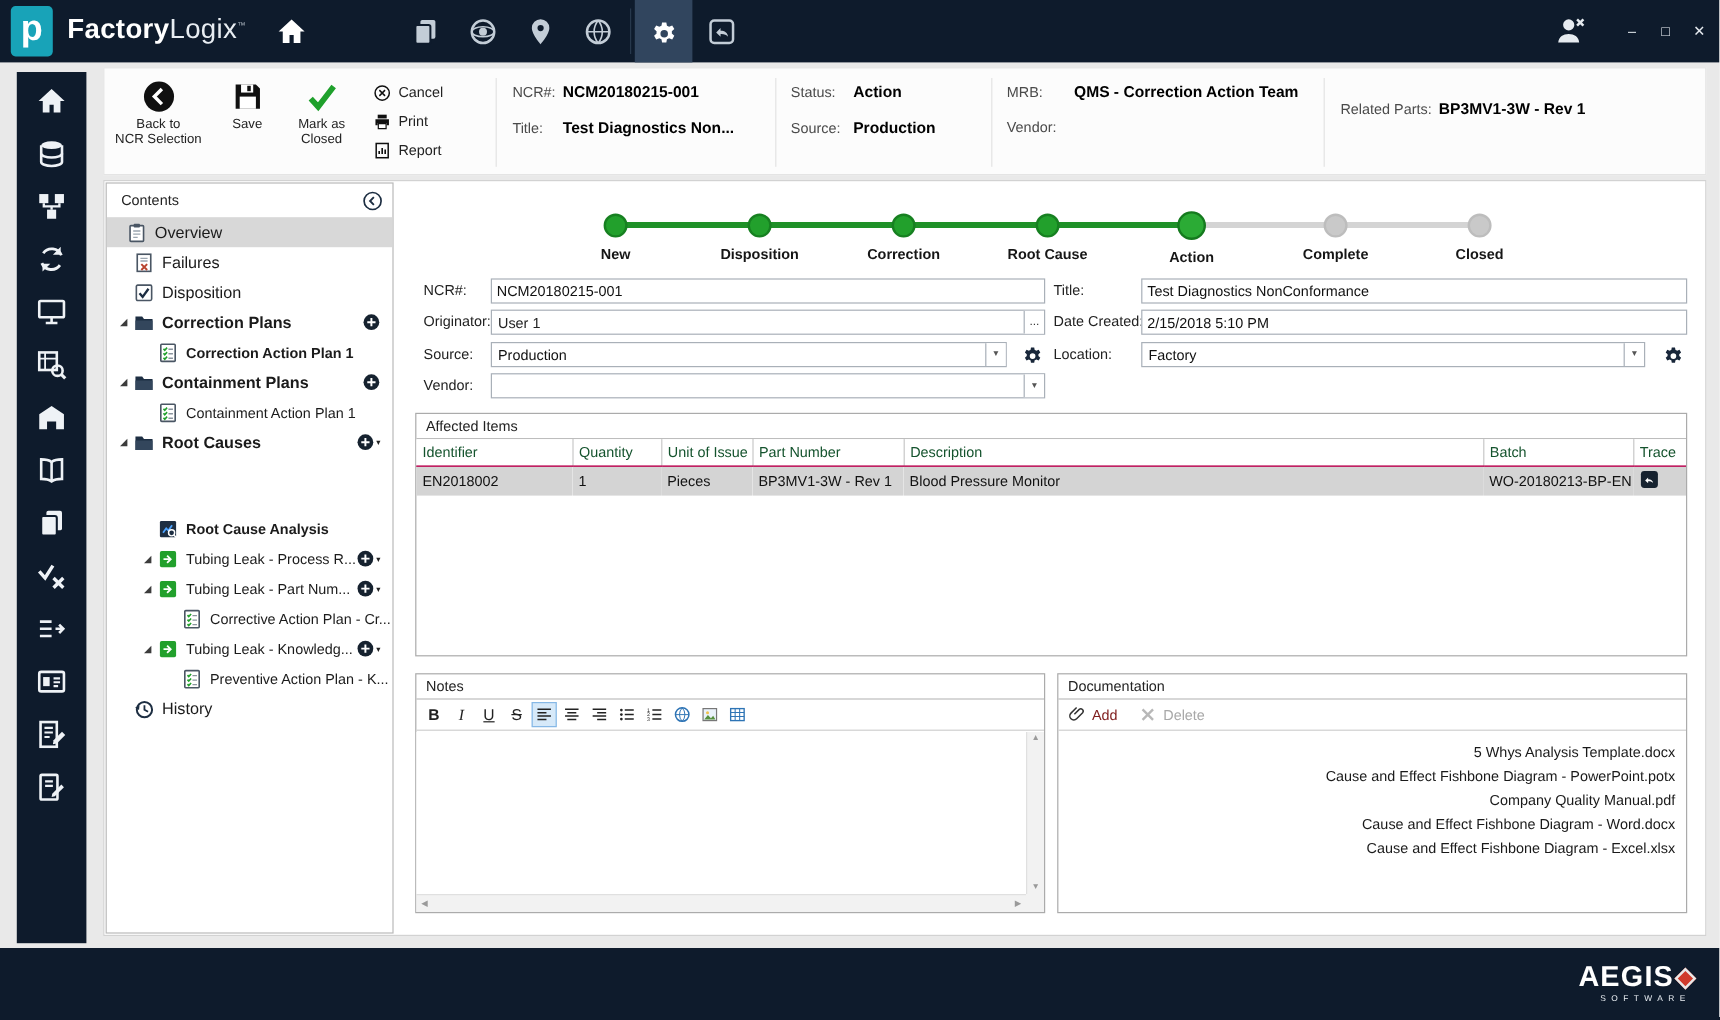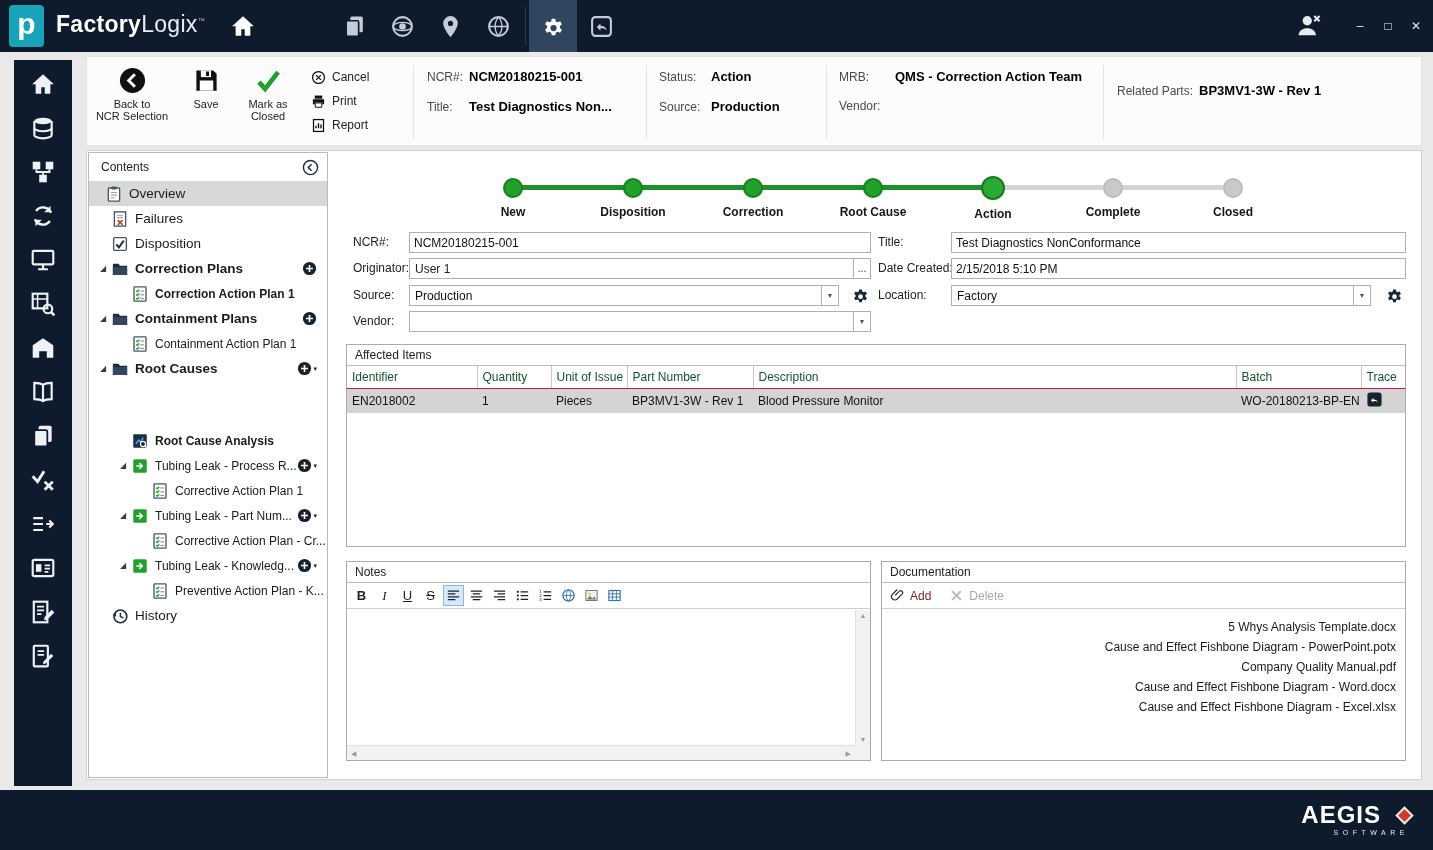--- a/index.html
+++ b/index.html
@@ -130,21 +130,21 @@
   .doc-btn{display:flex;align-items:center;gap:5px;font-size:12px;color:#7f1d1d;}
   .doc-btn .di{width:15px;height:15px;color:#333;}
   .doc-btn.disabled{color:#a8a8a8;}
   .doc-btn.disabled .di{color:#b8b8b8;}
   .doc-list{padding:8px 0 0 0;text-align:right;}
   .doc-file{height:20px;line-height:20px;padding:0 9px;font-size:12px;color:#1a1a1a;white-space:nowrap;overflow:hidden;}
 
   
   .bottombar{position:absolute;left:0;top:790px;width:1433px;height:60px;background:var(--navy);}
   .aegis{position:absolute;right:22px;top:13px;text-align:right;color:#fff;}
-  .aegis .a-row{display:flex;align-items:center;justify-content:flex-end;gap:17px;}
+  .aegis .a-row{display:flex;align-items:center;justify-content:flex-end;gap:3px;}
   .aegis .a-name{font-size:24px;font-weight:bold;letter-spacing:1px;line-height:24px;}
   .aegis .a-diamond{width:13px;height:13px;background:#d03a2b;transform:rotate(45deg);border:2px solid #e8e8e8;}
   .aegis .a-sub{font-size:7px;letter-spacing:4.5px;color:#e8edf2;margin-top:2px;padding-right:2px;}
 </style>
 </head>
 <body>
 
 <div class="app">
 
   <header class="topbar">
@@ -596,35 +596,20 @@
             <span class="tree-label">Tubing Leak - Process R...</span>
             <span class="tree-add">
               <span class="plus-ico ico">
                 <svg viewBox="0 0 24 24">
                   <circle cx="12" cy="12" r="10.5" fill="#16222f"></circle>
                   <path d="M12 6.5v11M6.5 12h11" stroke="#fff" stroke-width="2.6"></path>
                 </svg>
               </span>
               <span class="add-caret">▾</span>
             </span>
-          </div>
-          <div class="tree-row" style="padding-left: 46px;">
-            <span class="expander"></span>
-            <span class="tree-ico ico">
-              <svg viewBox="0 0 24 24">
-                <rect x="4" y="2.5" width="16" height="19" rx="1" fill="#fff" stroke="#4a5664" stroke-width="1.8"></rect>
-                <path d="m7 7.5 1.4 1.6L11 6.3" fill="none" stroke="#22a02c" stroke-width="1.8"></path>
-                <path d="M12.5 8h5" stroke="#8a949e" stroke-width="1.5"></path>
-                <path d="m7 12.5 1.4 1.6 2.6-2.8" fill="none" stroke="#22a02c" stroke-width="1.8"></path>
-                <path d="M12.5 13h5" stroke="#8a949e" stroke-width="1.5"></path>
-                <path d="m7 17.5 1.4 1.6 2.6-2.8" fill="none" stroke="#22a02c" stroke-width="1.8"></path>
-                <path d="M12.5 18h5" stroke="#8a949e" stroke-width="1.5"></path>
-              </svg>
-            </span>
-            <span class="tree-label">Corrective Action Plan 1</span>
           </div>
           <div class="tree-row" style="padding-left: 26px;">
             <span class="expander">◢</span>
             <span class="tree-ico ico">
               <svg viewBox="0 0 24 24">
                 <rect x="3" y="3" width="18" height="18" rx="2" fill="#22a02c"></rect>
                 <path d="M7 12h7M11 8l4 4-4 4" fill="none" stroke="#fff" stroke-width="2"></path>
               </svg>
             </span>
             <span class="tree-label">Tubing Leak - Part Num...</span>

